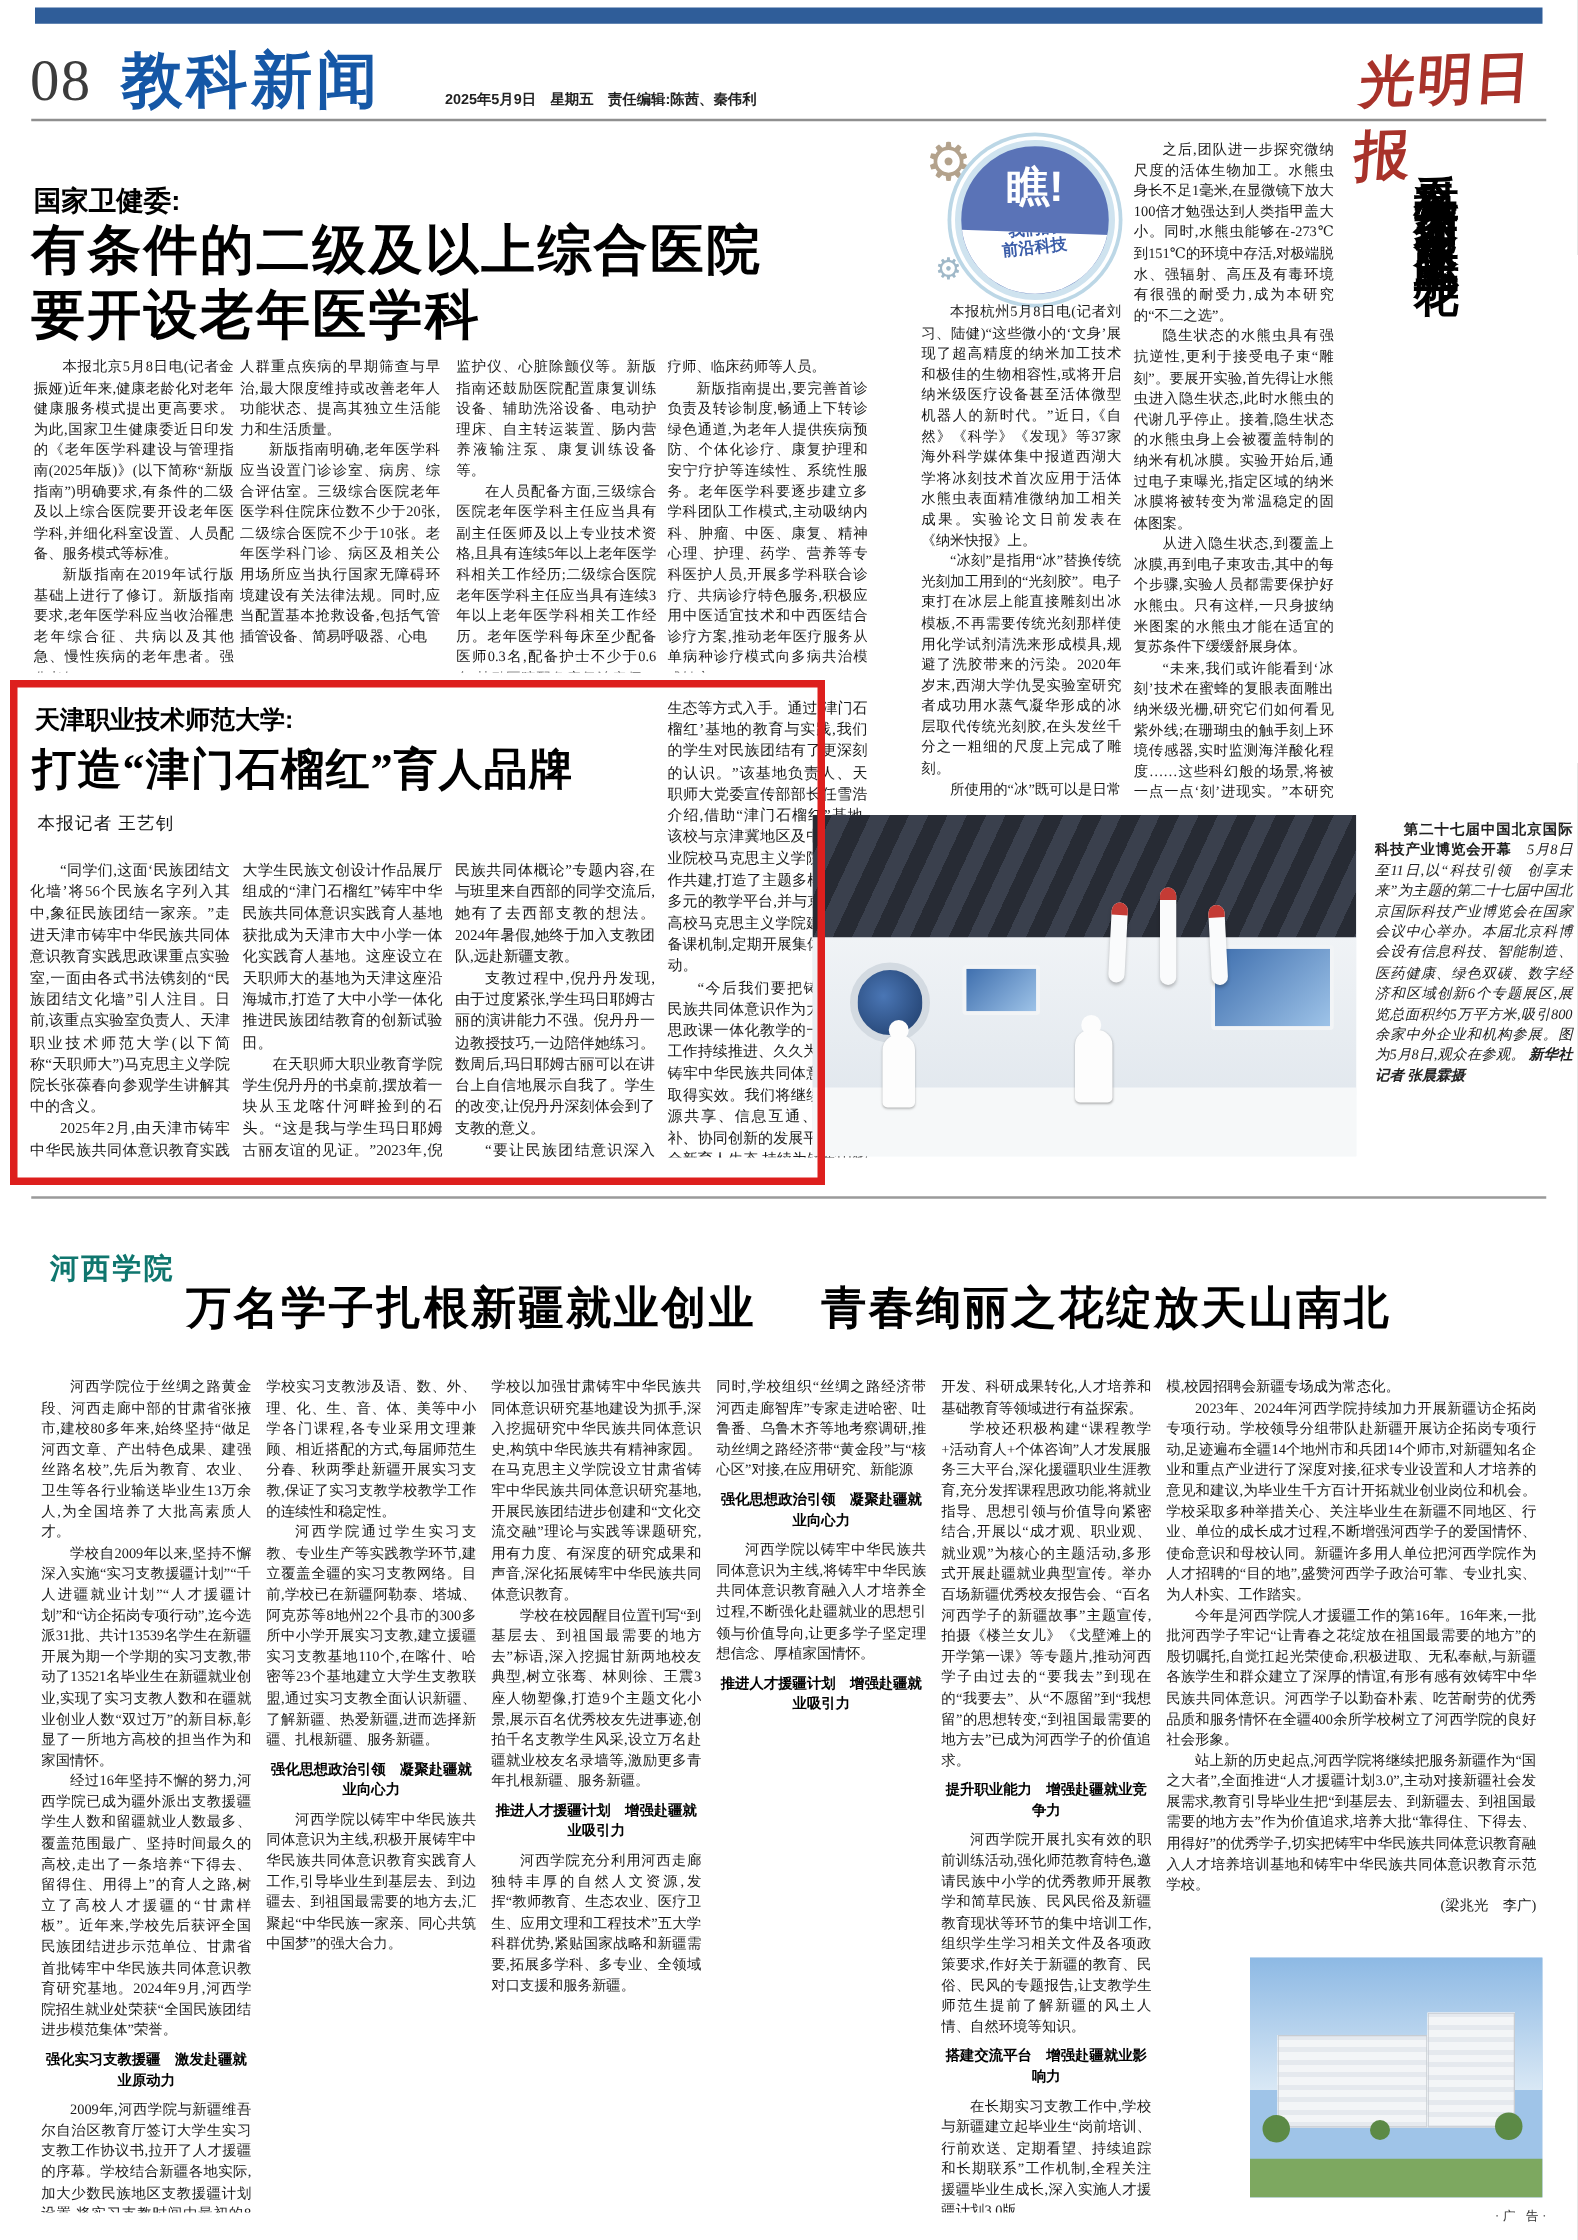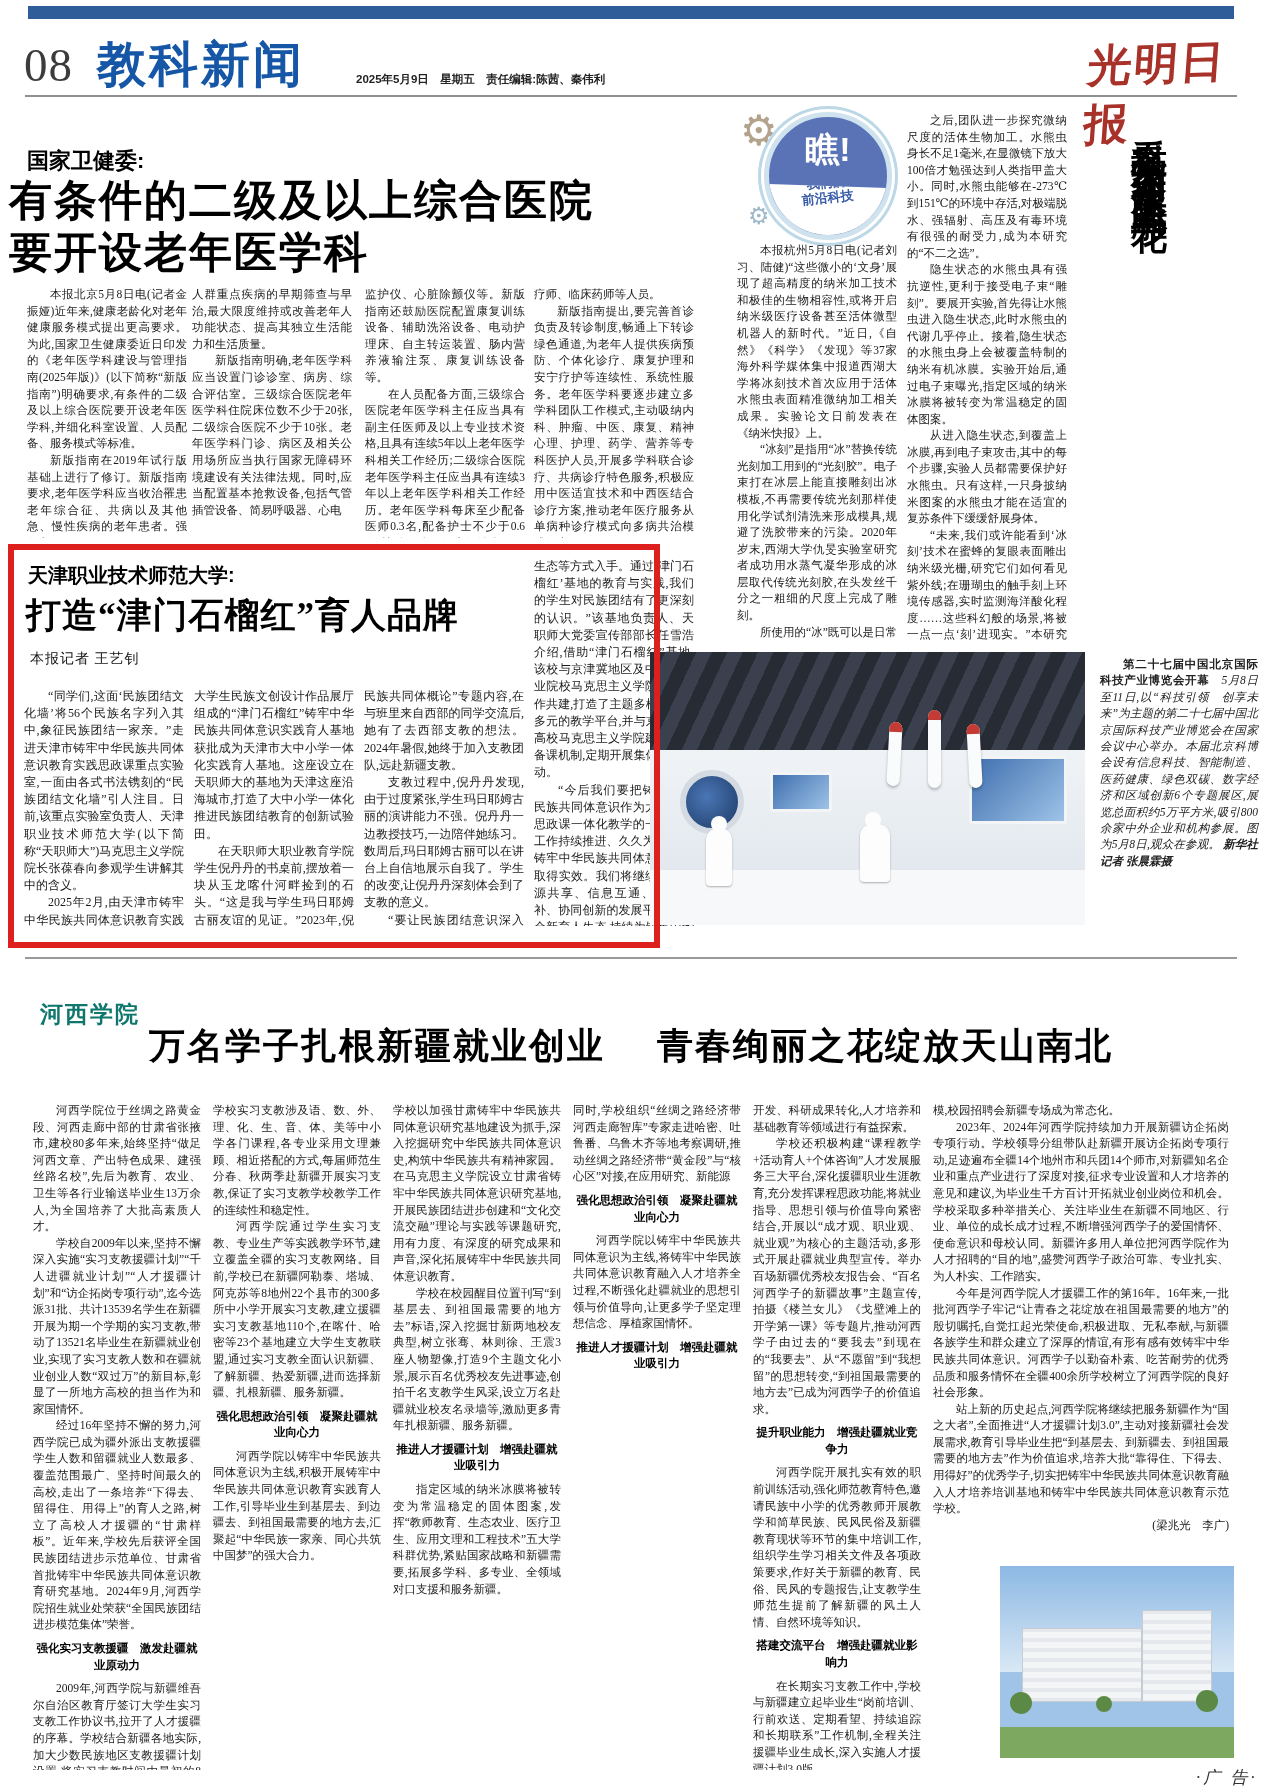--- a/index.html
+++ b/index.html
@@ -13,21 +13,21 @@
   .sectionname{left:97px;top:32px;font-family:"Liberation Sans","DejaVu Sans",sans-serif;
            font-size:49px;font-weight:900;color:#1557a6;letter-spacing:3px;}
   .dateline{left:356px;top:72px;font-family:"Liberation Sans","DejaVu Sans",sans-serif;
            font-size:11.5px;font-weight:bold;color:#222;}
   .masthead{left:1086px;top:34px;font-size:44px;font-weight:900;color:#a8322a;
            transform:skewX(-6deg) rotate(-2deg);letter-spacing:2px;}
   .hrule{height:2px;background:#8f8f8f;}
   
   .kicker{font-family:"Liberation Sans","DejaVu Sans",sans-serif;font-weight:bold;color:#000;}
   .a-kicker{left:27px;top:146px;font-size:22px;}
-  .a-head{left:9px;font-size:43px;font-weight:900;letter-spacing:2px;color:#000;line-height:1.18;}
+  .a-head{left:25px;font-size:43px;font-weight:900;letter-spacing:2px;color:#000;line-height:1.18;}
   .col{position:absolute;width:160px;text-align:justify;font-size:11.5px;line-height:16.6px;
        overflow:hidden;color:#1a1a1a;}
   .para{margin:0;text-indent:2em;}
   .para.cont{text-indent:0;}
   .para.sign{text-align:right;text-indent:0;}
   .col-subhead{font-family:"Liberation Sans","DejaVu Sans",sans-serif;font-weight:bold;
        text-align:center;font-size:11.5px;margin:7px 0;text-indent:0;color:#000;}
   .b-col{font-size:12px;line-height:17.2px;}
   
   .highlight{left:8px;top:544px;width:640px;height:392px;border:6px solid #dd1f1d;z-index:60;}
@@ -83,21 +83,21 @@
   .bot-col{width:168px;top:1102px;height:668px;}
   .wide-col{width:296px;height:456px;}
   .campus{left:1000px;top:1566px;width:234px;height:192px;overflow:hidden;background:#9fc4e8;}
   .campus .sky{position:absolute;left:0;top:0;right:0;height:55%;
        background:linear-gradient(#8db9e4,#d9e8f5);}
   .campus .bldg{position:absolute;background:#f3f5f7;
        box-shadow:inset 0 0 0 1px #c7ccd2;
        background-image:repeating-linear-gradient(#e5e9ee 0 4px,#f3f5f7 4px 10px);}
   .campus .lawn{position:absolute;left:0;bottom:0;right:0;height:16%;background:#7da860;}
   .tree{position:absolute;width:22px;height:22px;border-radius:50%;background:#5c8a46;}
-  .adnote{left:1196px;top:1766px;font-size:17px;color:#333;letter-spacing:3px;font-style:italic;}
+  .adnote{left:1196px;top:1766px;font-size:10px;color:#333;letter-spacing:3px;}
   .rule-b{left:25px;top:957px;width:1212px;height:2px;background:#9a9a9a;}
 </style>
 </head>
 <body>
 
 <div id="page">
 
   <div class="abs topbar"></div>
   <div class="abs pagenum">08</div>
   <div class="abs sectionname">教科新闻</div>
@@ -206,21 +206,21 @@
   <div class="col bot-col" style="left:213px;">
       <p class="para cont">学校实习支教涉及语、数、外、理、化、生、音、体、美等中小学各门课程,各专业采用文理兼顾、相近搭配的方式,每届师范生分春、秋两季赴新疆开展实习支教,保证了实习支教学校教学工作的连续性和稳定性。</p>
       <p class="para">河西学院通过学生实习支教、专业生产等实践教学环节,建立覆盖全疆的实习支教网络。目前,学校已在新疆阿勒泰、塔城、阿克苏等8地州22个县市的300多所中小学开展实习支教,建立援疆实习支教基地110个,在喀什、哈密等23个基地建立大学生支教联盟,通过实习支教全面认识新疆、了解新疆、热爱新疆,进而选择新疆、扎根新疆、服务新疆。</p>
       <div class="col-subhead">强化思想政治引领　凝聚赴疆就业向心力</div>
       <p class="para">河西学院以铸牢中华民族共同体意识为主线,积极开展铸牢中华民族共同体意识教育实践育人工作,引导毕业生到基层去、到边疆去、到祖国最需要的地方去,汇聚起“中华民族一家亲、同心共筑中国梦”的强大合力。</p>
     </div>
   <div class="col bot-col" style="left:393px;">
       <p class="para cont">学校以加强甘肃铸牢中华民族共同体意识研究基地建设为抓手,深入挖掘研究中华民族共同体意识史,构筑中华民族共有精神家园。在马克思主义学院设立甘肃省铸牢中华民族共同体意识研究基地,开展民族团结进步创建和“文化交流交融”理论与实践等课题研究,用有力度、有深度的研究成果和声音,深化拓展铸牢中华民族共同体意识教育。</p>
       <p class="para">学校在校园醒目位置刊写“到基层去、到祖国最需要的地方去”标语,深入挖掘甘新两地校友典型,树立张骞、林则徐、王震3座人物塑像,打造9个主题文化小景,展示百名优秀校友先进事迹,创拍千名支教学生风采,设立万名赴疆就业校友名录墙等,激励更多青年扎根新疆、服务新疆。</p>
       <div class="col-subhead">推进人才援疆计划　增强赴疆就业吸引力</div>
-      <p class="para">指定区域的纳米冰膜将被转变为常温稳定的固体图案,发挥“教师教育、生态农业、医疗卫生、应用文理和工程技术”五大学科群优势,紧贴国家战略和新疆需要,拓展多学科、多专业、全领域对口支援和服务新疆。</p>
+      <p class="para">河西学院充分利用河西走廊独特丰厚的自然人文资源,发挥“教师教育、生态农业、医疗卫生、应用文理和工程技术”五大学科群优势,紧贴国家战略和新疆需要,拓展多学科、多专业、全领域对口支援和服务新疆。</p>
     </div>
   <div class="col bot-col" style="left:573px;">
       <p class="para cont">同时,学校组织“丝绸之路经济带河西走廊智库”专家走进哈密、吐鲁番、乌鲁木齐等地考察调研,推动丝绸之路经济带“黄金段”与“核心区”对接,在应用研究、新能源</p>
       <div class="col-subhead">强化思想政治引领　凝聚赴疆就业向心力</div>
       <p class="para">河西学院以铸牢中华民族共同体意识为主线,将铸牢中华民族共同体意识教育融入人才培养全过程,不断强化赴疆就业的思想引领与价值导向,让更多学子坚定理想信念、厚植家国情怀。</p>
       <div class="col-subhead">推进人才援疆计划　增强赴疆就业吸引力</div>
     </div>
   <div class="col bot-col" style="left:753px;">
       <p class="para cont">开发、科研成果转化,人才培养和基础教育等领域进行有益探索。</p>
       <p class="para">学校还积极构建“课程教学+活动育人+个体咨询”人才发展服务三大平台,深化援疆职业生涯教育,充分发挥课程思政功能,将就业指导、思想引领与价值导向紧密结合,开展以“成才观、职业观、就业观”为核心的主题活动,多形式开展赴疆就业典型宣传。举办百场新疆优秀校友报告会、“百名河西学子的新疆故事”主题宣传,拍摄《楼兰女儿》《戈壁滩上的开学第一课》等专题片,推动河西学子由过去的“要我去”到现在的“我要去”、从“不愿留”到“我想留”的思想转变,“到祖国最需要的地方去”已成为河西学子的价值追求。</p>

